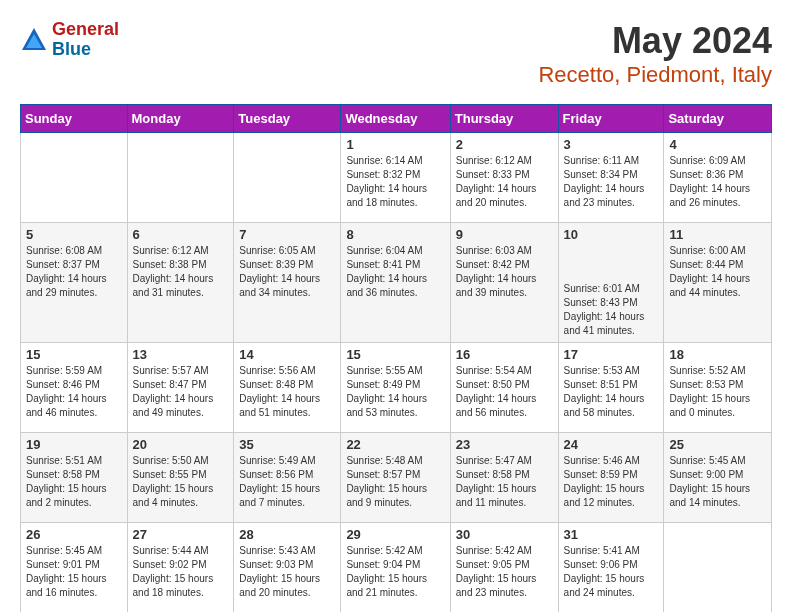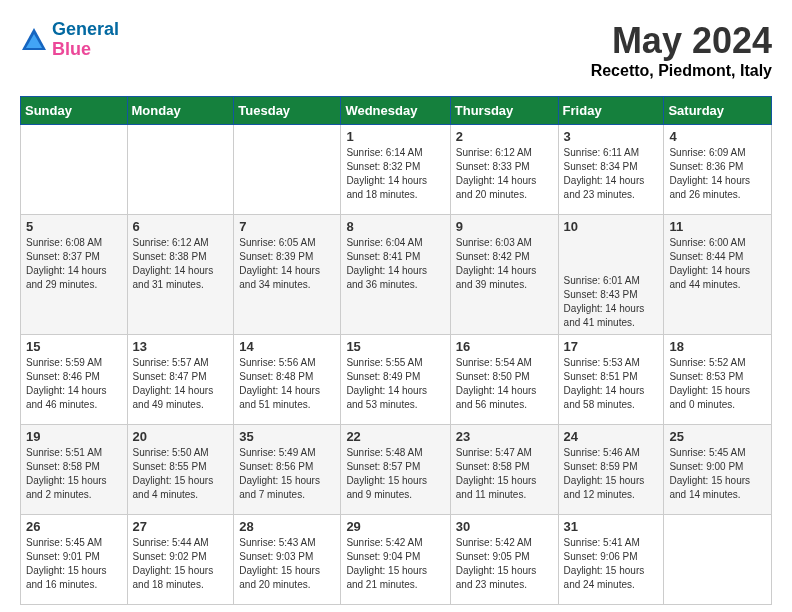--- a/index.html
+++ b/index.html
@@ -21,53 +21,52 @@
       align-items: center;
     }
     .logo-text {
       display: flex;
       flex-direction: column;
       line-height: 1.1;
     }
     .logo-general {
       font-size: 18px;
       font-weight: bold;
-      color: #0369a1;
+      color: #b91c1c;
     }
     .logo-blue {
       font-size: 18px;
       font-weight: bold;
-      color: #ec4899;
+      color: #0369a1;
     }
     .logo-icon {
       width: 28px;
       height: 28px;
       margin-right: 4px;
     }
     .title-section {
       text-align: right;
       margin-left: 18px;
     }
     .month-title {
       font-size: 36px;
       font-weight: bold;
       color: #333;
     }
     .location-title {
-      font-size: 16px;
-      color: #000000;
-      font-weight: bold;
+      font-size: 22px;
+      color: #c2410c;
     }
     .calendar {
       width: 100%;
       border-collapse: collapse;
       border: 1px solid #ccc;
     }
     .calendar th {
-      background: #15803d;
+      background: #a21caf;
       color: #fff;
       padding: 6px 4px;
       font-size: 13px;
       text-align: left;
       border: 1px solid #1255a0;
     }
     .calendar td {
       vertical-align: top;
       padding: 4px 5px;
       border: 1px solid #ccc;

